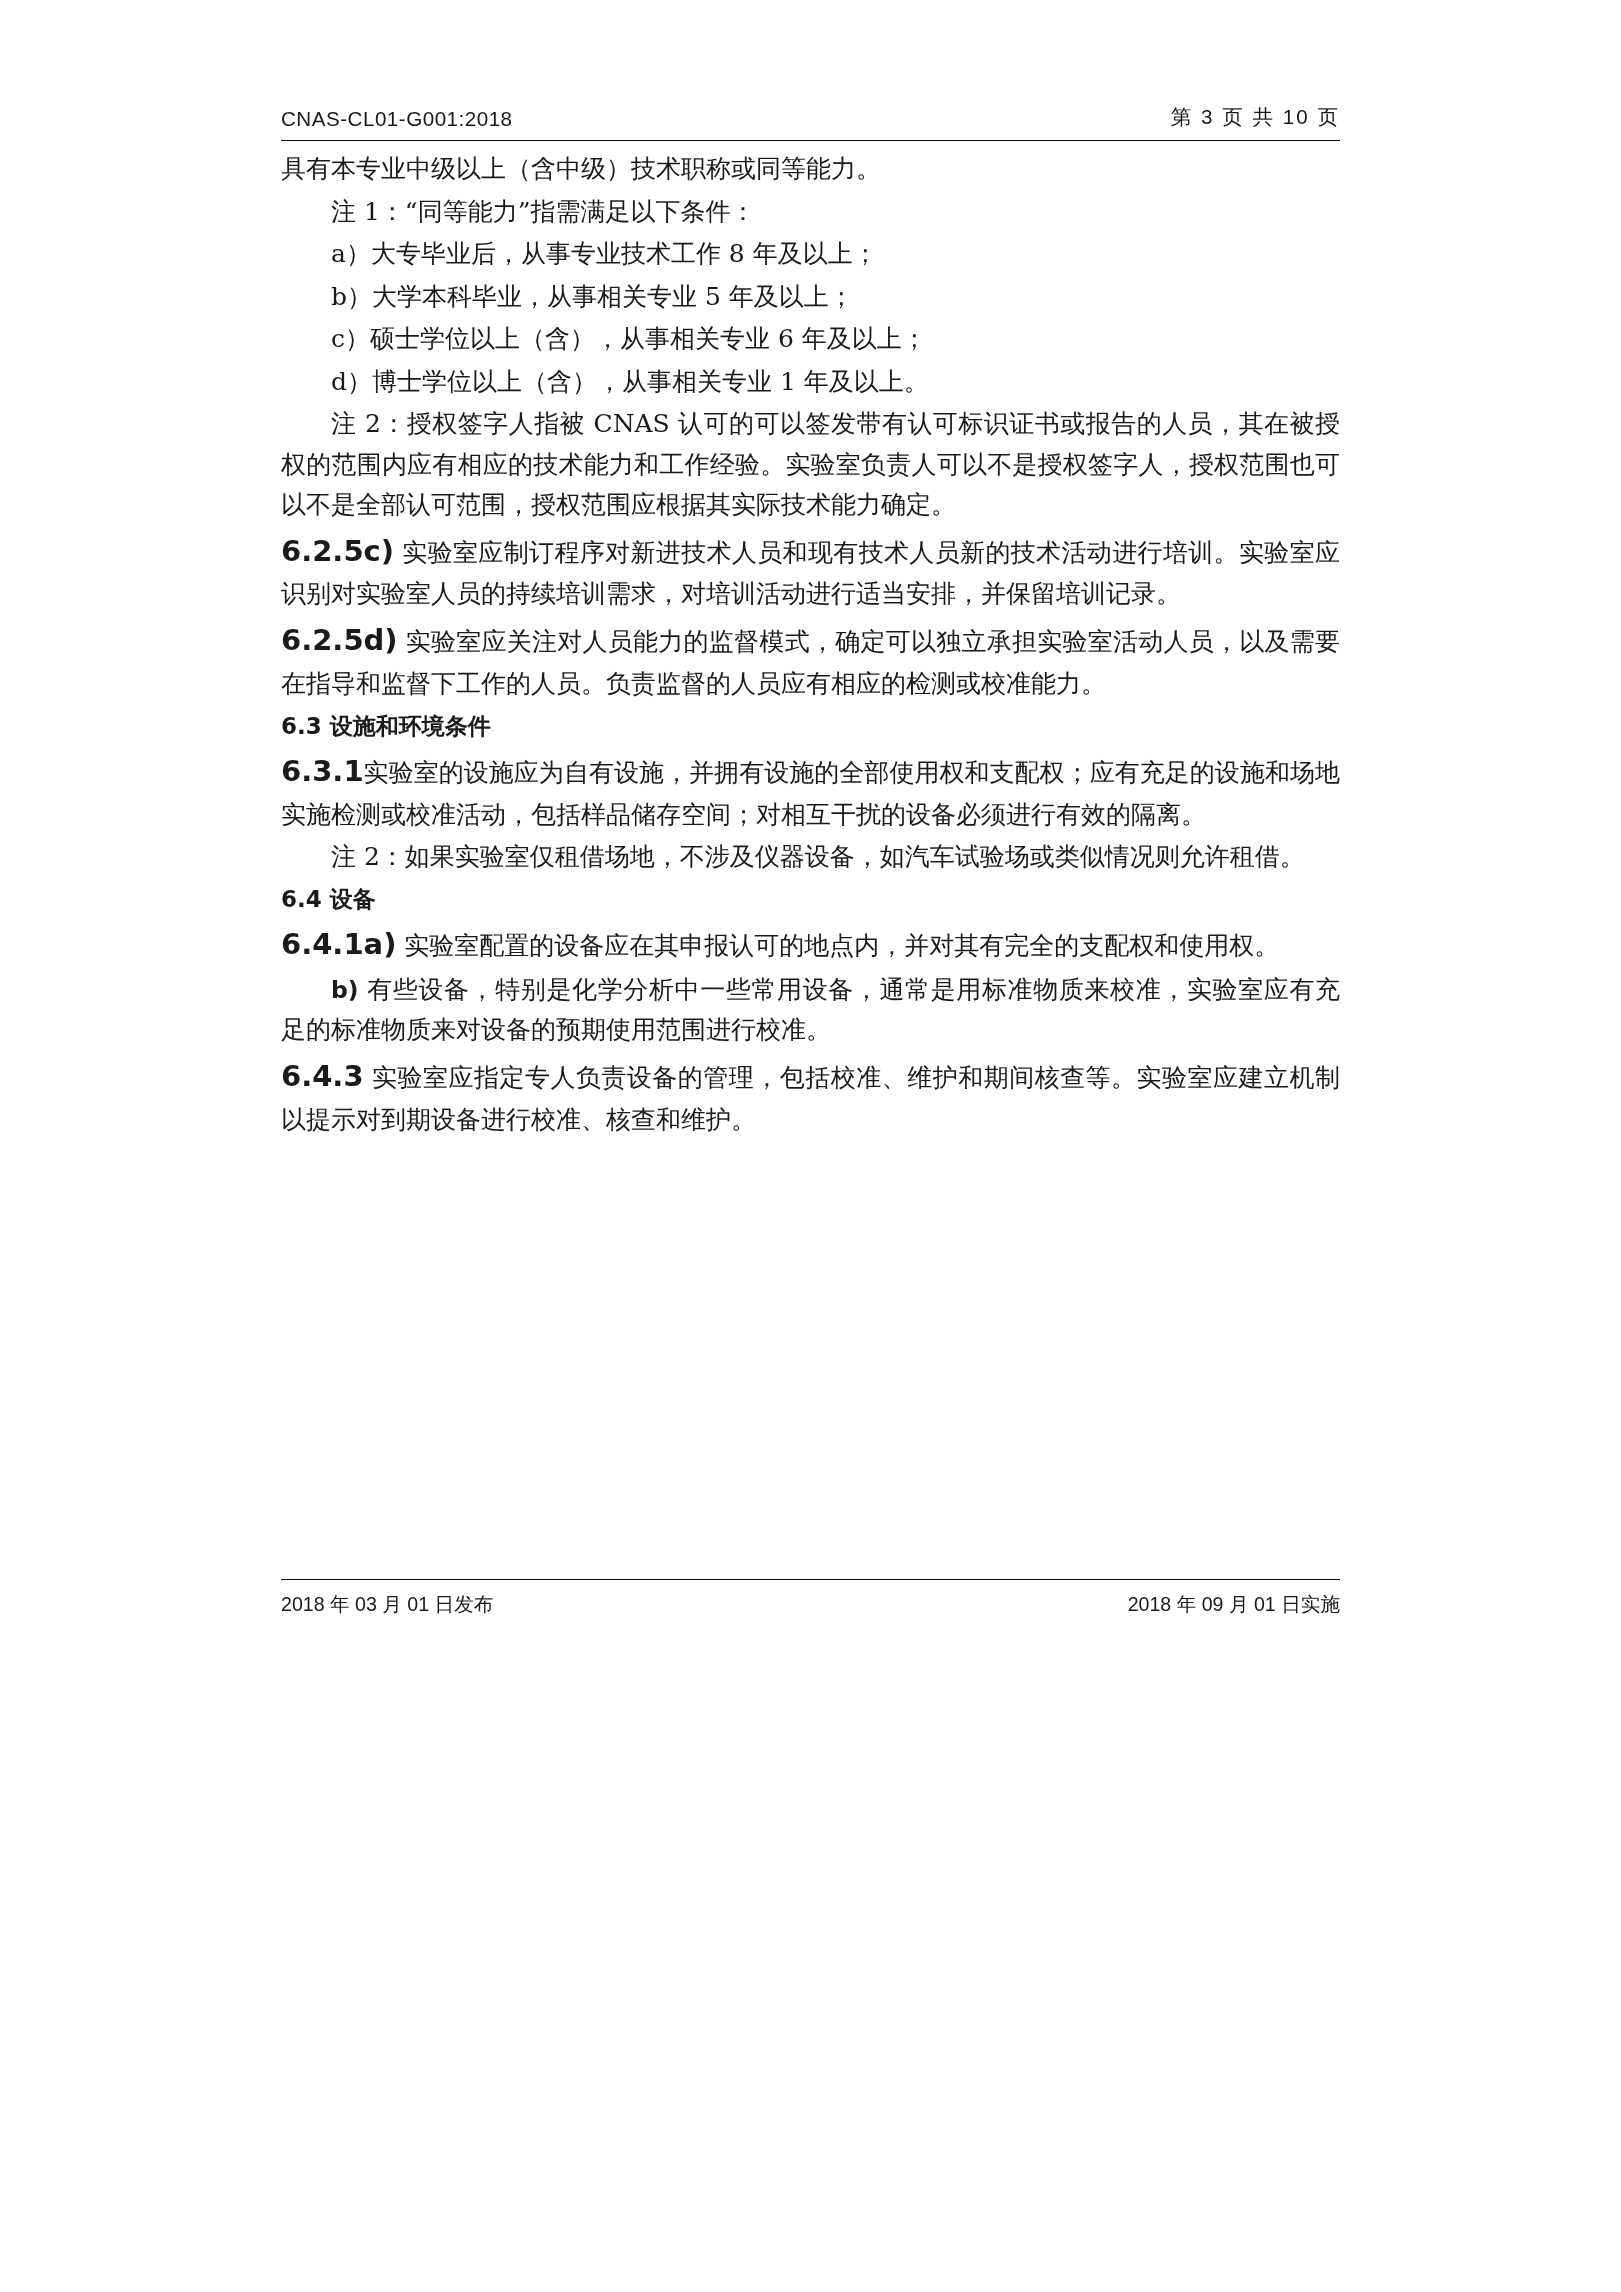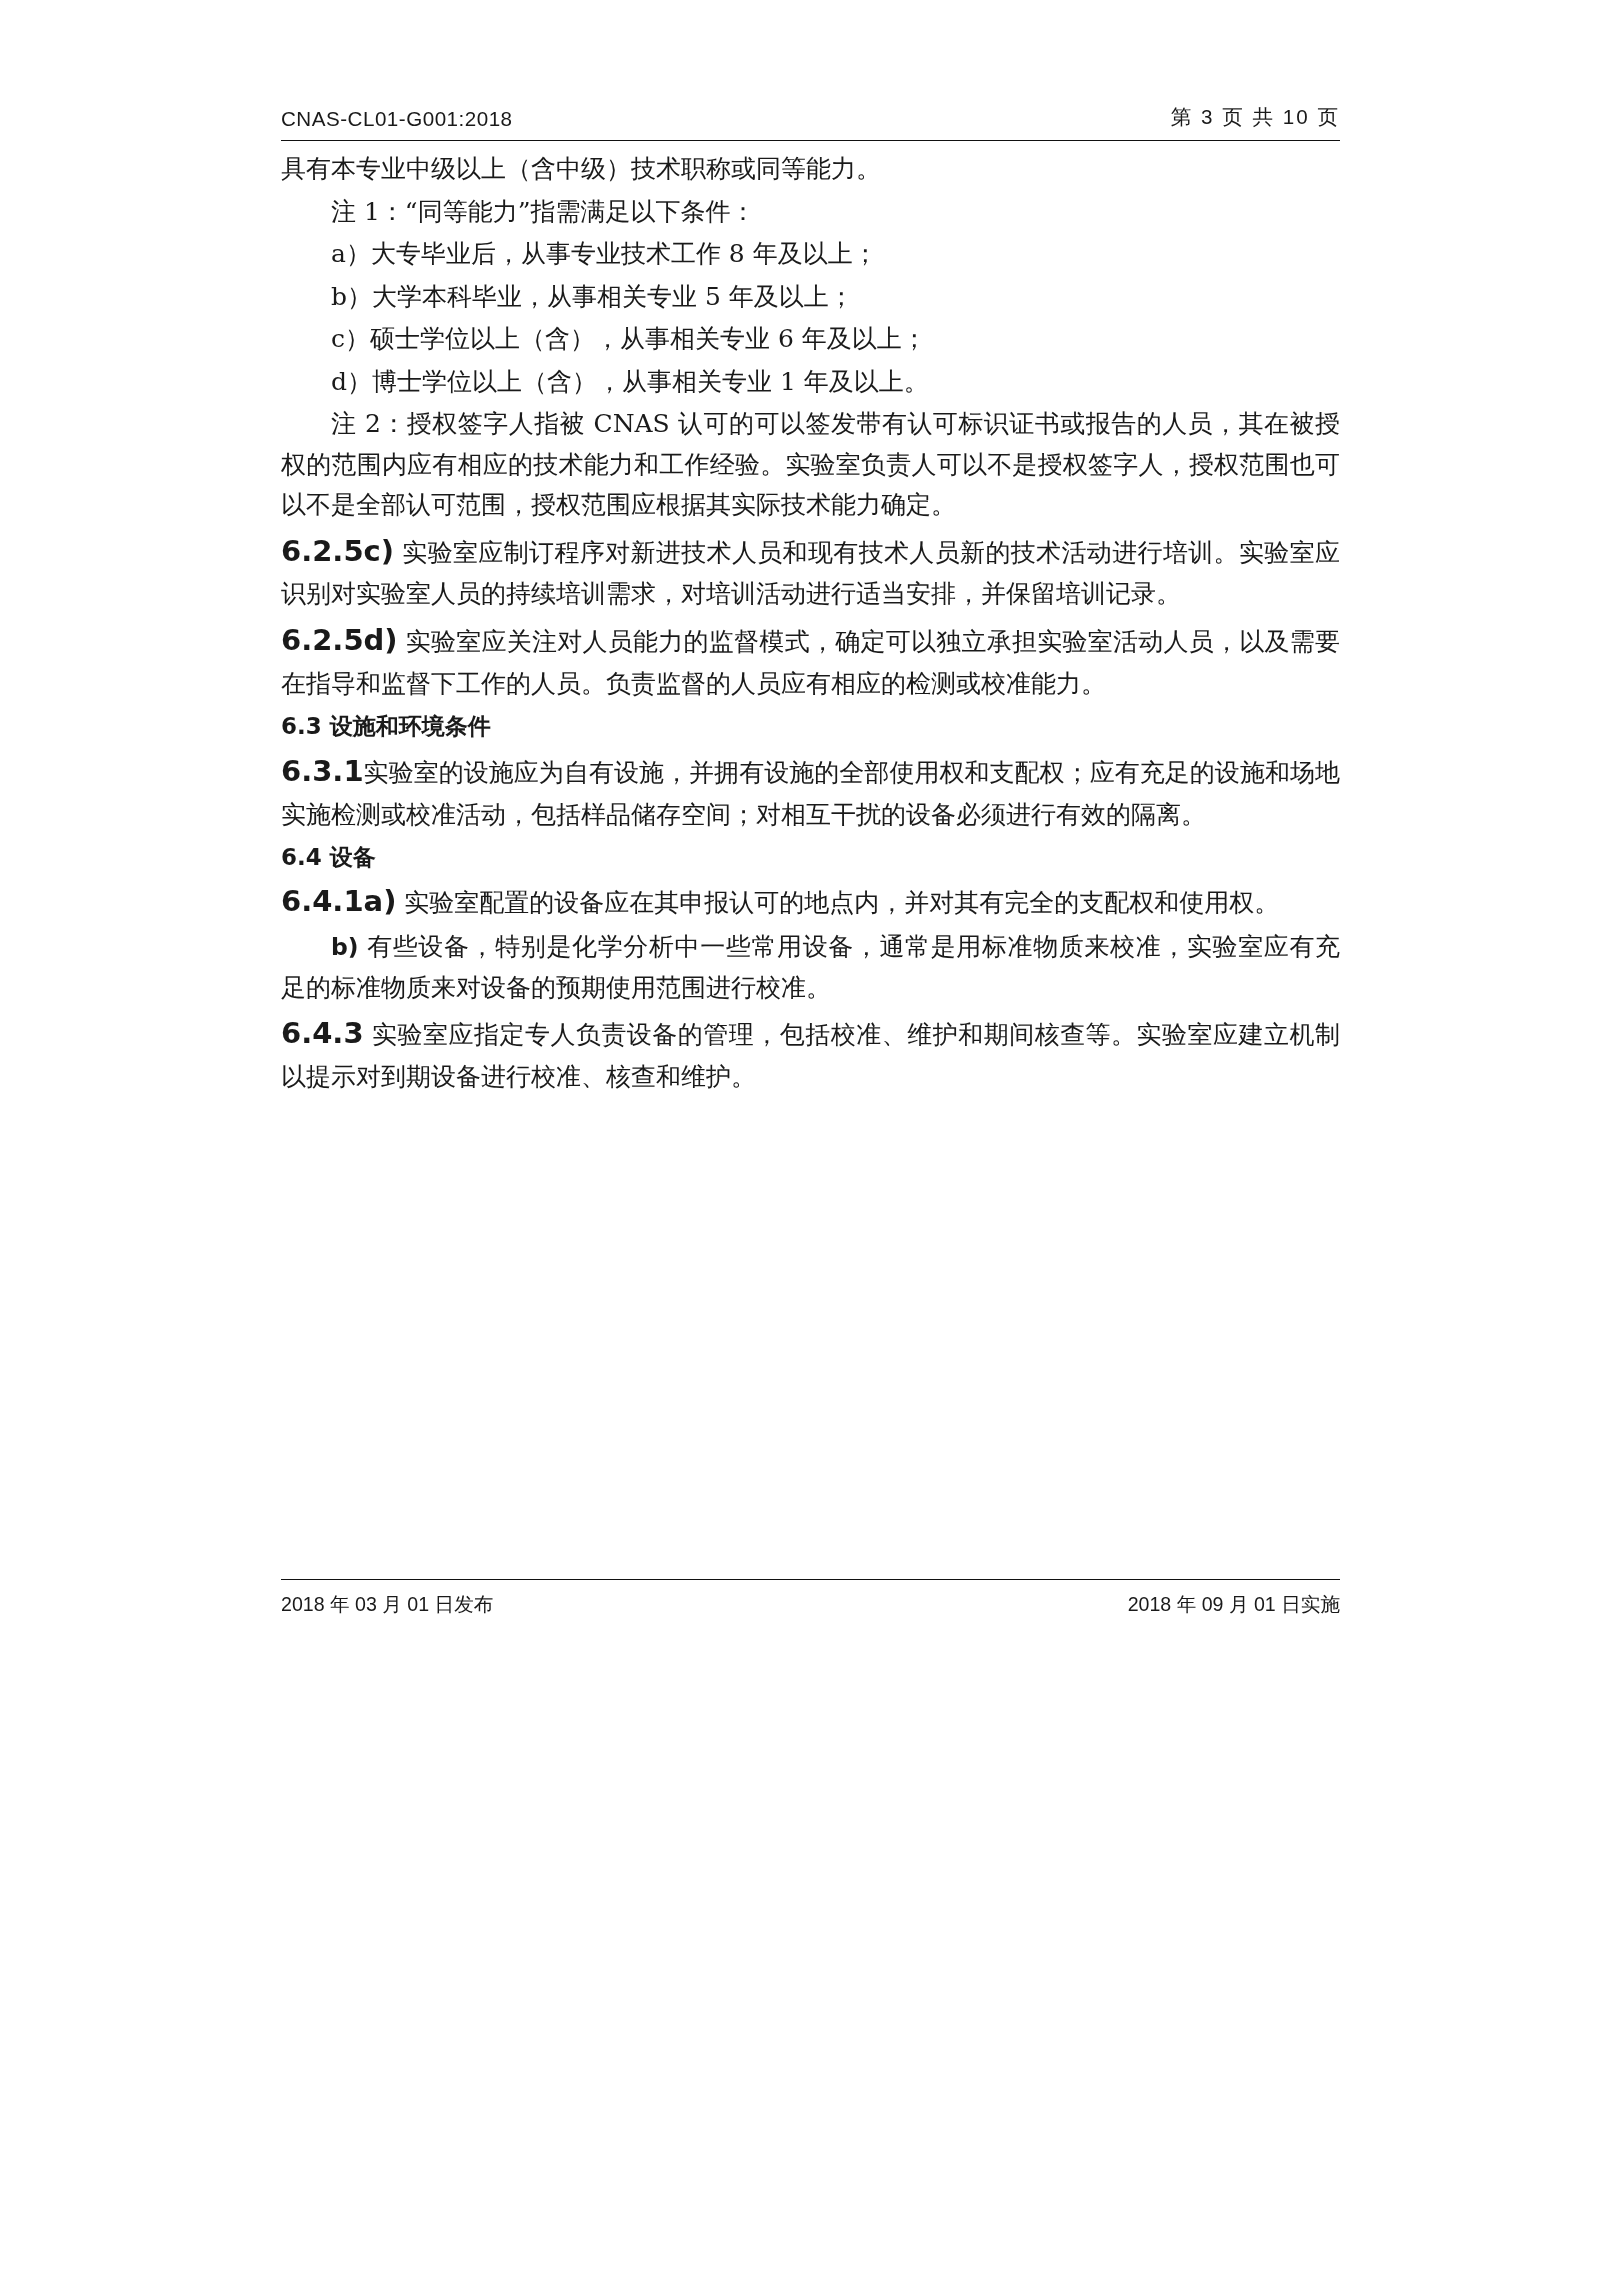--- a/index.html
+++ b/index.html
@@ -121,20 +121,21 @@
 
       <p><span class="clause-label">6.2.5c)</span><span> 实验室应制订程序对新进技术人员和现有技术人员新的技术活动进行培训。实验室应识别对实验室人员的持续培训需求，对培训活动进行适当安排，并保留培训记录。</span></p>
 
       <p><span class="clause-label">6.2.5d)</span><span> 实验室应关注对人员能力的监督模式，确定可以独立承担实验室活动人员，以及需要在指导和监督下工作的人员。负责监督的人员应有相应的检测或校准能力。</span></p>
 
 
       <p class="section-head">6.3  设施和环境条件</p>
 
       <p><span class="clause-label">6.3.1</span><span>实验室的设施应为自有设施，并拥有设施的全部使用权和支配权；应有充足的设施和场地实施检测或校准活动，包括样品储存空间；对相互干扰的设备必须进行有效的隔离。</span></p>
 
+      <p class="note">注 2：如果实验室仅租借场地，不涉及仪器设备，如汽车试验场或类似情况则允许租借。</p>
 
       <p class="section-head">6.4 设备</p>
 
       <p><span class="clause-label">6.4.1a)</span><span> 实验室配置的设备应在其申报认可的地点内，并对其有完全的支配权和使用权。</span></p>
 
       <p class="indent"><span class="sub-label">b)</span><span> 有些设备，特别是化学分析中一些常用设备，通常是用标准物质来校准，实验室应有充足的标准物质来对设备的预期使用范围进行校准。</span></p>
 
       <p><span class="clause-label">6.4.3</span><span> 实验室应指定专人负责设备的管理，包括校准、维护和期间核查等。实验室应建立机制以提示对到期设备进行校准、核查和维护。</span></p>
 
     </div>

